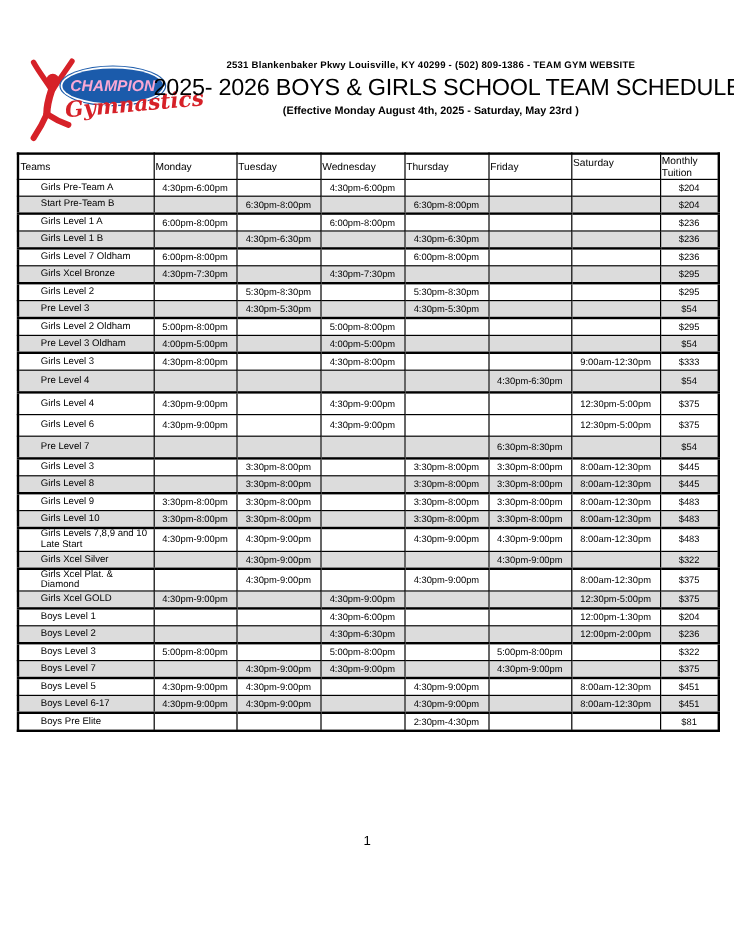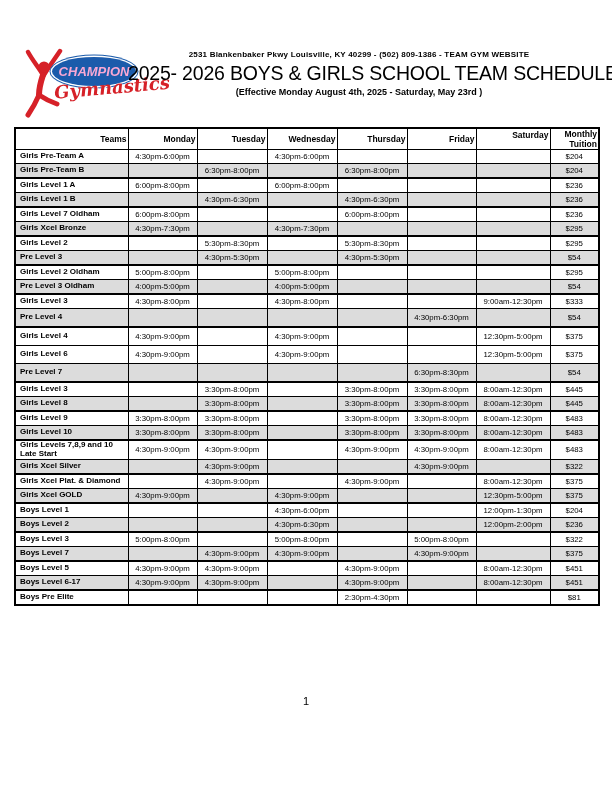--- a/index.html
+++ b/index.html
@@ -48,29 +48,29 @@
     border-collapse:collapse;table-layout:fixed;
     width:584px;
     border:2px solid #000;
   }
   .schedule th,.schedule td{
     border:1px solid #000;
     padding:0 1px;
     overflow:hidden;
   }
   .schedule th{
-    font-size:8.5px;font-weight:bold;height:15px;text-align:right;vertical-align:middle;
+    font-size:8.5px;font-weight:normal;height:15px;text-align:left;vertical-align:middle;
   }
   .schedule th.col-saturday{vertical-align:top;padding-top:1px;}
   .schedule td{
     font-size:7.8px;height:13px;text-align:center;vertical-align:middle;
     white-space:nowrap;
   }
   .schedule td.team{
-    text-align:left;font-weight:bold;padding-left:4px;font-size:8px;
+    text-align:left;font-weight:normal;padding-left:18px;font-size:8px;
     white-space:normal;line-height:1.1;
   }
   .schedule tr.shaded td{background:var(--row-shade);}
   .schedule td.cell-shaded{background:var(--row-shade);}
   .schedule tr.tall td{height:17px;}
   .schedule tr.band-end td{border-bottom-width:2px;}
   
   .page-number{
     position:absolute;left:0;right:0;top:695px;
     text-align:center;font-size:11px;
@@ -130,21 +130,21 @@
           <td class="team">Girls Pre-Team A</td>
           <td>4:30pm-6:00pm</td>
           <td></td>
           <td>4:30pm-6:00pm</td>
           <td></td>
           <td></td>
           <td></td>
           <td>$204</td>
         </tr>
         <tr class="shaded band-end">
-          <td class="team">Girls Pre-Team B</td>
+          <td class="team">Start Pre-Team B</td>
           <td></td>
           <td>6:30pm-8:00pm</td>
           <td></td>
           <td>6:30pm-8:00pm</td>
           <td></td>
           <td></td>
           <td>$204</td>
         </tr>
         <tr class="">
           <td class="team">Girls Level 1 A</td>

